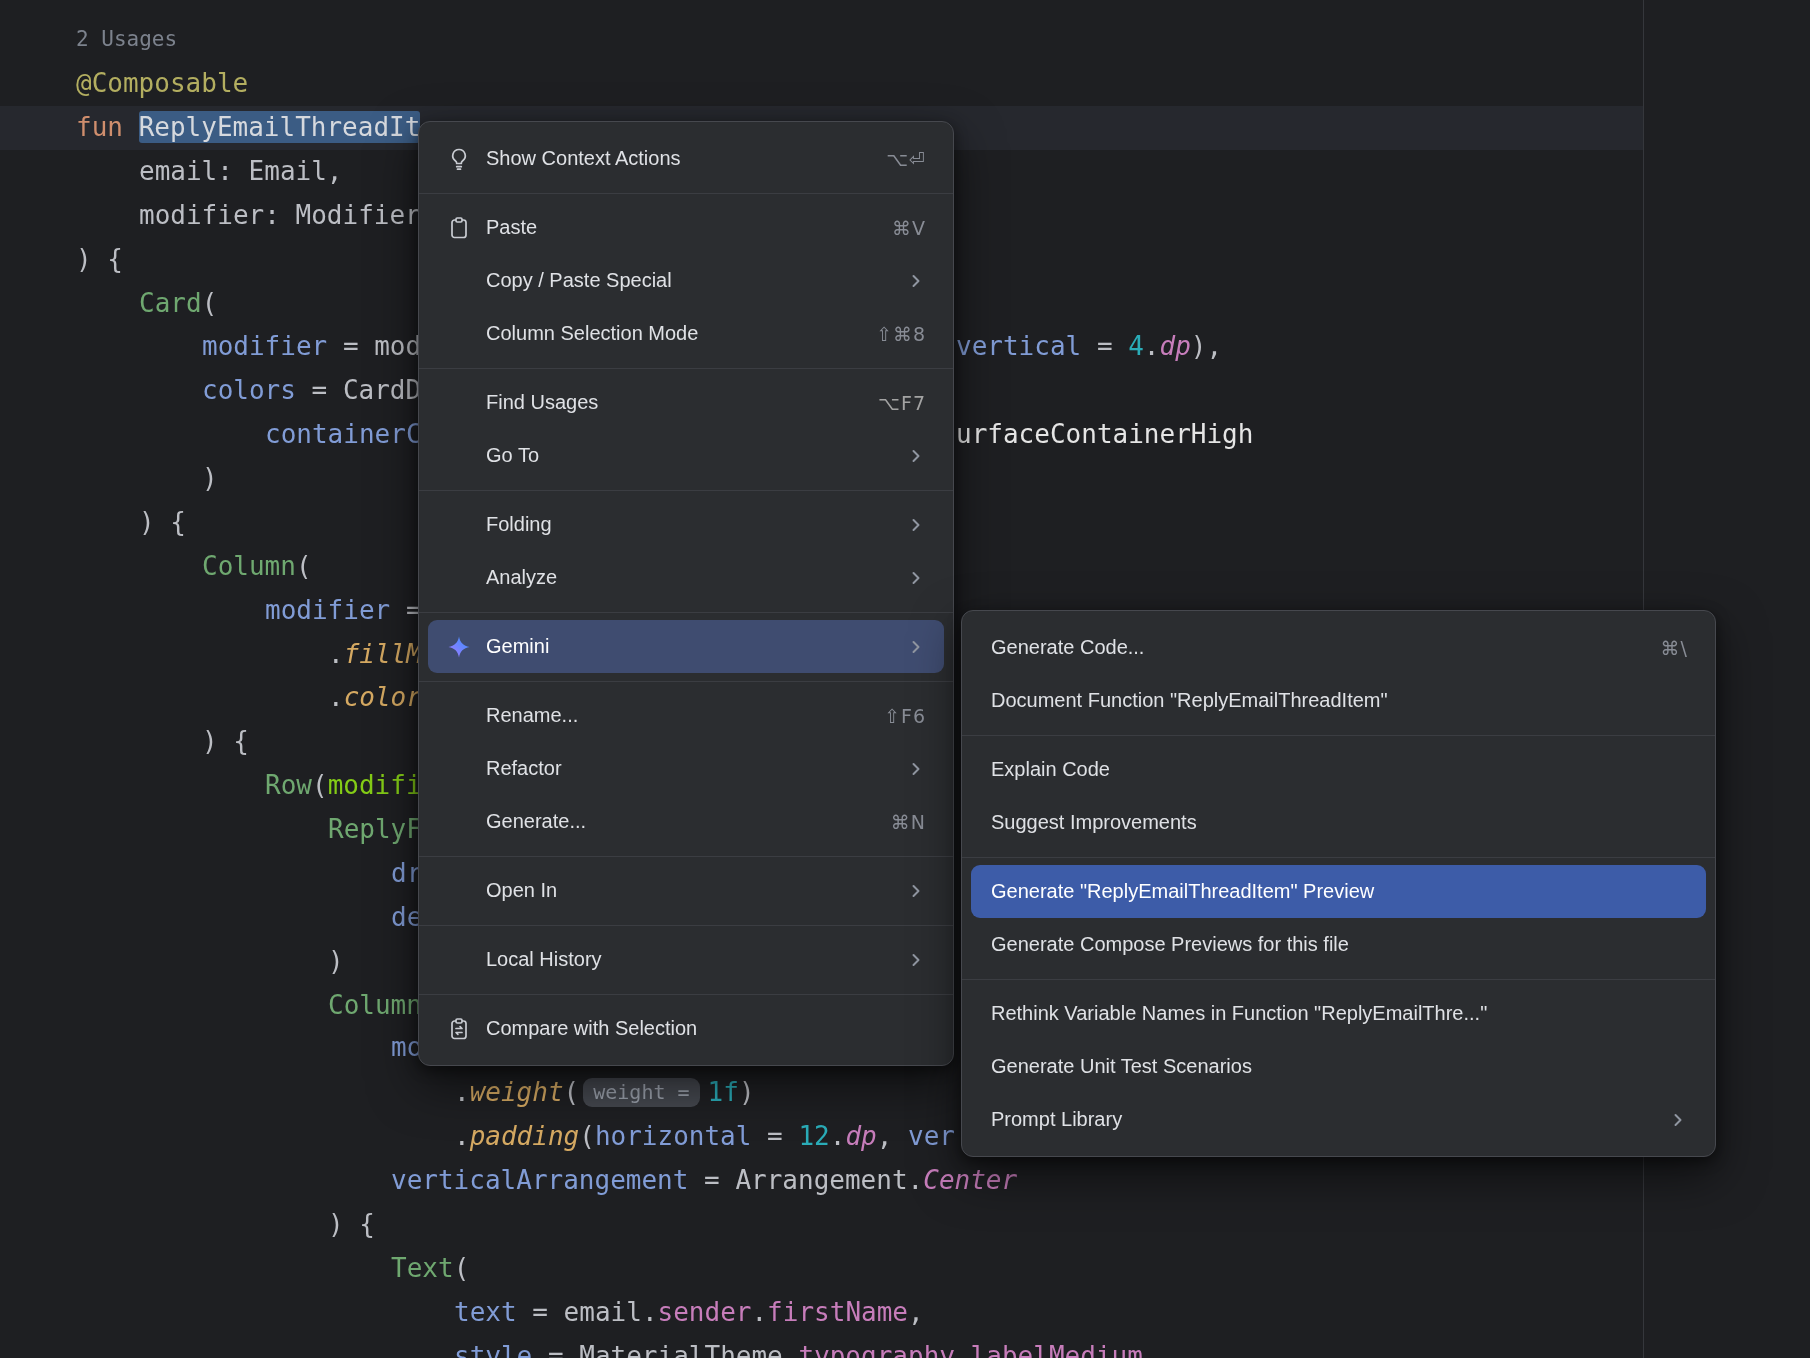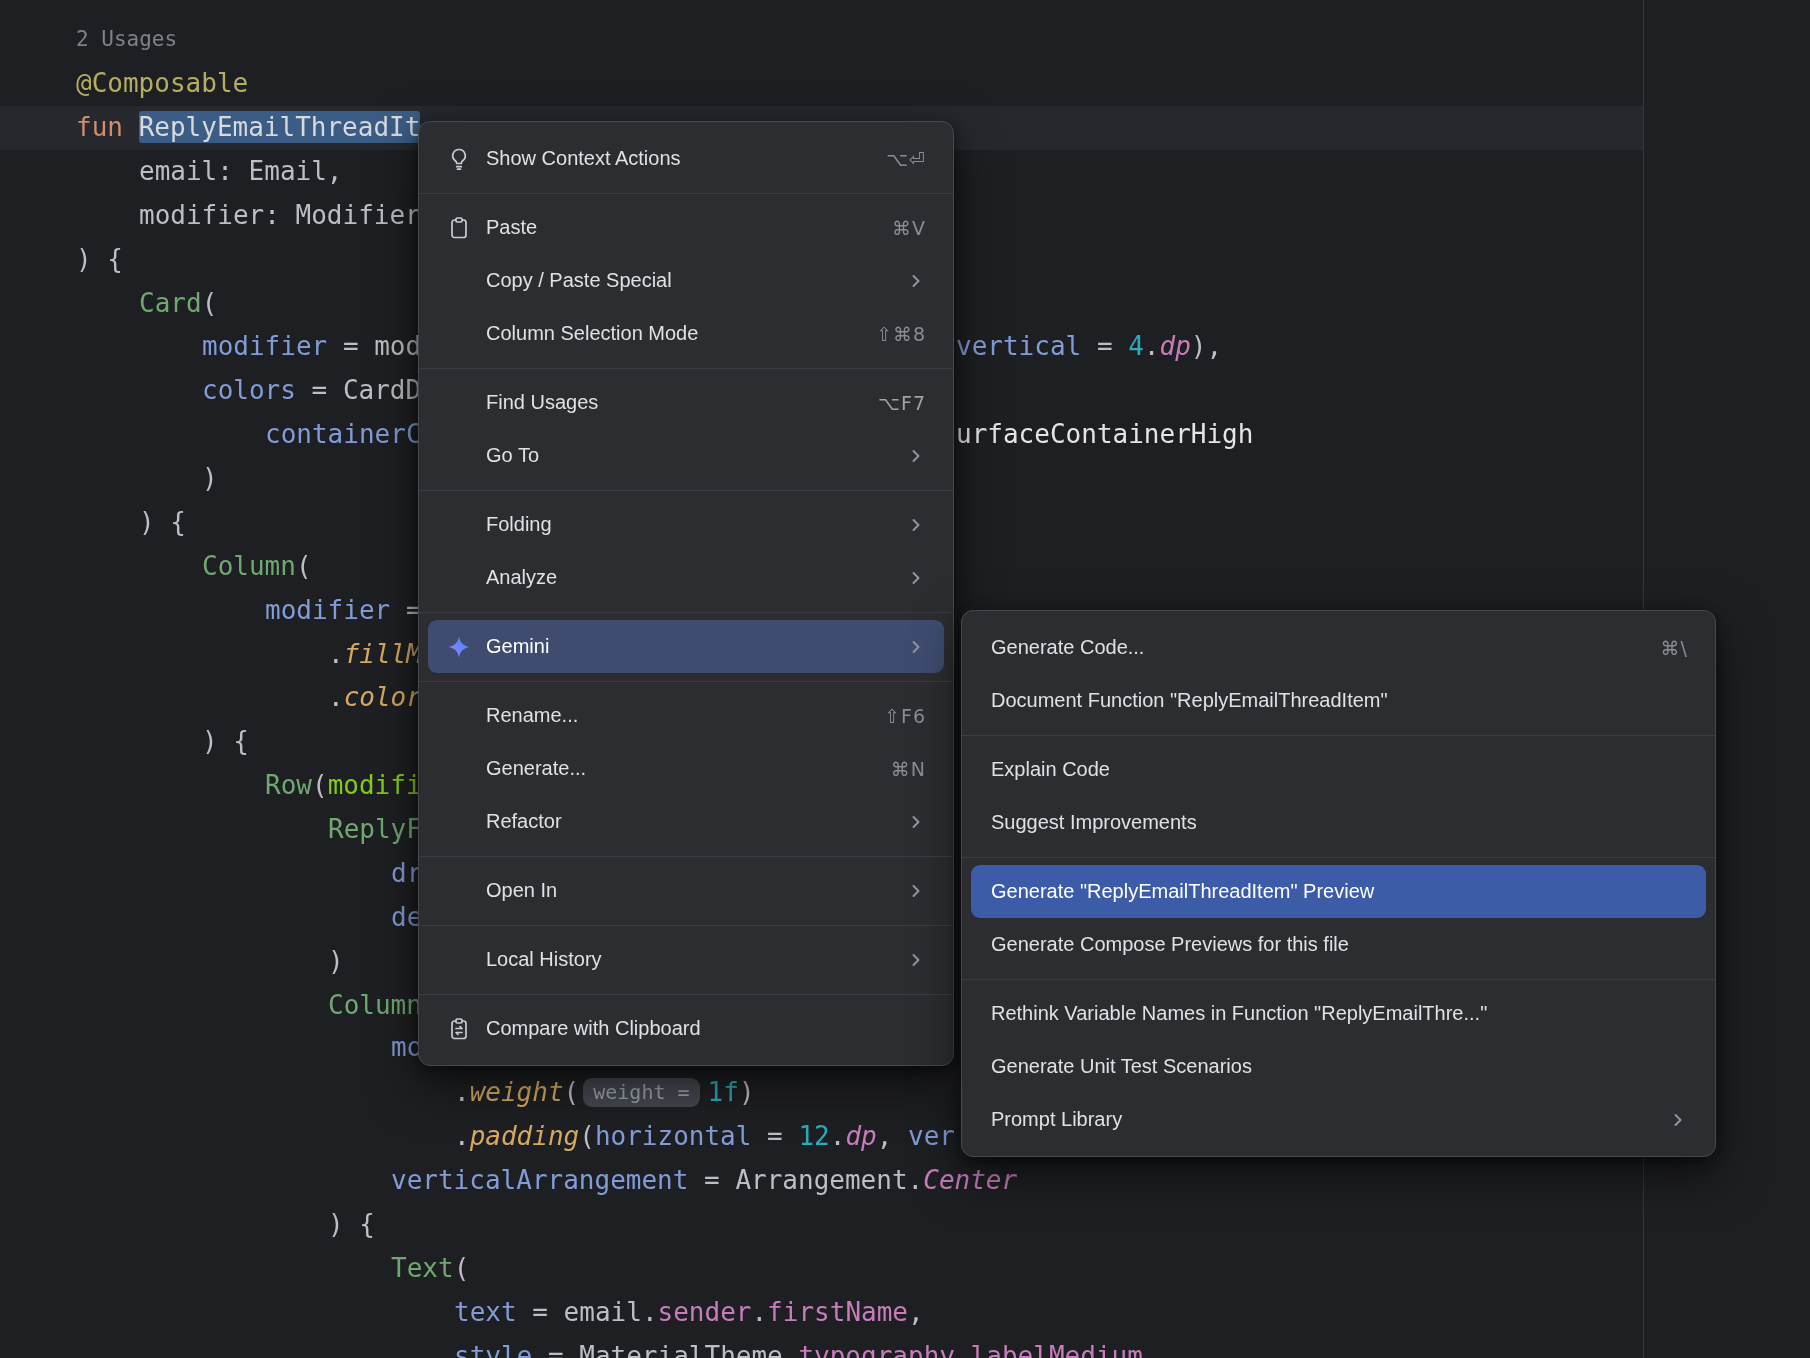--- a/index.html
+++ b/index.html
@@ -195,31 +195,31 @@
         </span>
       </div>
       <div class="menu-sep" style="background: rgb(59, 61, 66);"></div>
       <div class="menu-item">
         <span class="mi-icon"></span>
         <span class="mi-label">Rename...</span>
         <span class="mi-right" style="color: rgb(136, 140, 149);">⇧F6</span>
       </div>
       <div class="menu-item">
         <span class="mi-icon"></span>
+        <span class="mi-label">Refactor</span>
+        <span class="mi-right">
+          <svg viewBox="0 0 20 20" fill="none" stroke="#9096A1" stroke-width="2" stroke-linecap="round" stroke-linejoin="round">
+            <path d="M7.5 5l5 5-5 5"></path>
+          </svg>
+        </span>
+      </div>
+      <div class="menu-item">
+        <span class="mi-icon"></span>
         <span class="mi-label">Generate...</span>
         <span class="mi-right" style="color: rgb(136, 140, 149);">⌘N</span>
-      </div>
-      <div class="menu-item">
-        <span class="mi-icon"></span>
-        <span class="mi-label">Refactor</span>
-        <span class="mi-right">
-          <svg viewBox="0 0 20 20" fill="none" stroke="#9096A1" stroke-width="2" stroke-linecap="round" stroke-linejoin="round">
-            <path d="M7.5 5l5 5-5 5"></path>
-          </svg>
-        </span>
       </div>
       <div class="menu-sep" style="background: rgb(59, 61, 66);"></div>
       <div class="menu-item">
         <span class="mi-icon"></span>
         <span class="mi-label">Open In</span>
         <span class="mi-right">
           <svg viewBox="0 0 20 20" fill="none" stroke="#9096A1" stroke-width="2" stroke-linecap="round" stroke-linejoin="round">
             <path d="M7.5 5l5 5-5 5"></path>
           </svg>
         </span>
@@ -236,21 +236,21 @@
       </div>
       <div class="menu-sep" style="background: rgb(59, 61, 66);"></div>
       <div class="menu-item">
         <span class="mi-icon">
           <svg viewBox="0 0 26 26" fill="none" stroke="#C9CCD2" stroke-width="1.7" stroke-linecap="round" stroke-linejoin="round">
             <rect x="6" y="5" width="14" height="17.5" rx="2.5"></rect>
             <rect x="10" y="3" width="6" height="4" rx="1.2" fill="#2B2D30"></rect>
             <path d="M10 12.5h6l-1.9-1.9M16 16.5h-6l1.9 1.9"></path>
           </svg>
         </span>
-        <span class="mi-label">Compare with Clipboard</span>
+        <span class="mi-label">Compare with Selection</span>
       </div>
     </div>
   <div class="menu no-icons" id="gemini-menu" style="left: 961px; top: 610px; width: 755px; background: rgb(43, 45, 48); border-color: rgb(70, 72, 78); color: rgb(223, 225, 229);">
       <div class="menu-item">
         <span class="mi-label">Generate Code...</span>
         <span class="mi-right" style="color: rgb(136, 140, 149);">⌘\</span>
       </div>
       <div class="menu-item">
         <span class="mi-label">Document Function "ReplyEmailThreadItem"</span>
       </div>

